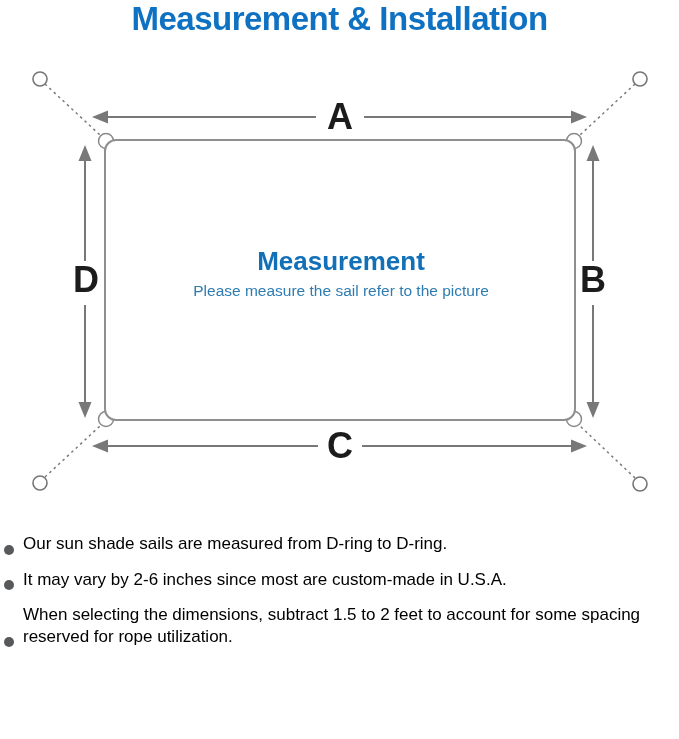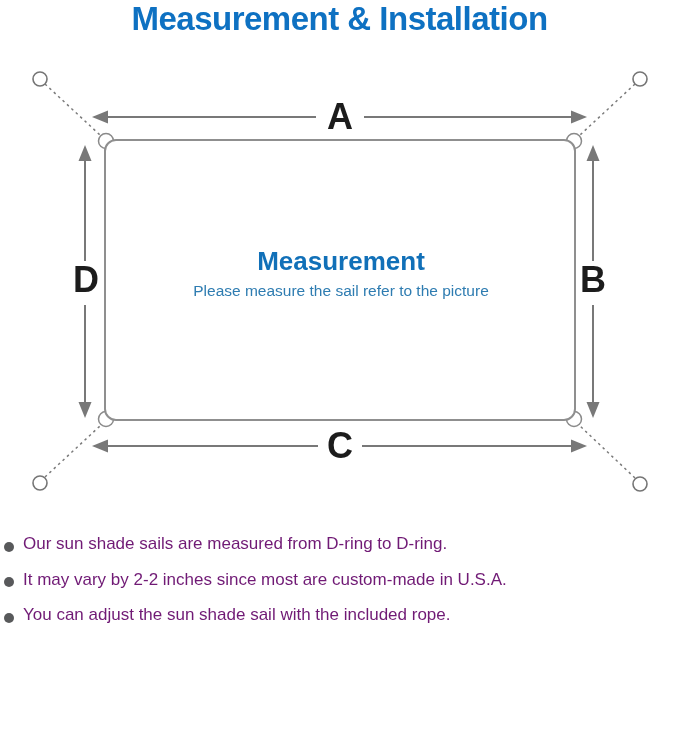--- a/index.html
+++ b/index.html
@@ -53,26 +53,26 @@
   
   ul.notes {
     position: absolute;
     top: 533px; left: 4px;
     width: 666px;
     margin: 0; padding: 0;
     list-style: none;
   }
   ul.notes li {
     display: flex;
-    align-items: center;
+    align-items: flex-end;
     gap: 9px;
     margin: 0 0 14px 0;
     font-size: 17px;
     line-height: 21.5px;
-    color: #701a75;
+    color: #000000;
   }
   .dot {
     flex: 0 0 auto;
     width: 10px; height: 10px;
     margin-top: 6px;
     border-radius: 50%;
     background: #58595b;
   }
   .note-text { white-space: pre-line; }
 </style>
@@ -138,21 +138,22 @@
     <text class="csub" x="341" y="241">Please measure the sail refer to the picture</text>
   </svg>
 
   <ul class="notes">
     <li>
       <span class="dot"></span>
       <span class="note-text">Our sun shade sails are measured from D-ring to D-ring.</span>
     </li>
     <li>
       <span class="dot"></span>
-      <span class="note-text">It may vary by 2-2 inches since most are custom-made in U.S.A.</span>
+      <span class="note-text">It may vary by 2-6 inches since most are custom-made in U.S.A.</span>
     </li>
     <li>
       <span class="dot"></span>
-      <span class="note-text">You can adjust the sun shade sail with the included rope.</span>
+      <span class="note-text">When selecting the dimensions, subtract 1.5 to 2 feet to account for some spacing
+reserved for rope utilization.</span>
     </li>
   </ul>
 
 </div>
 
 </body></html>

